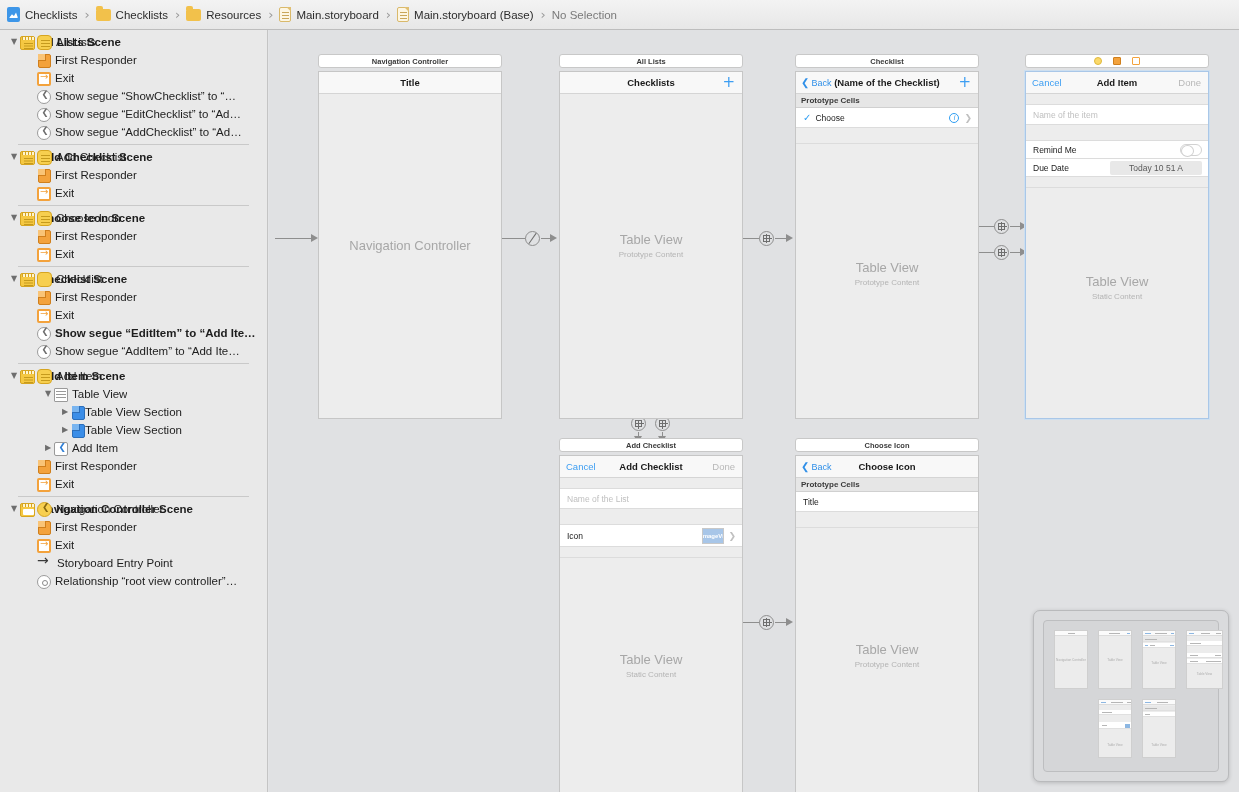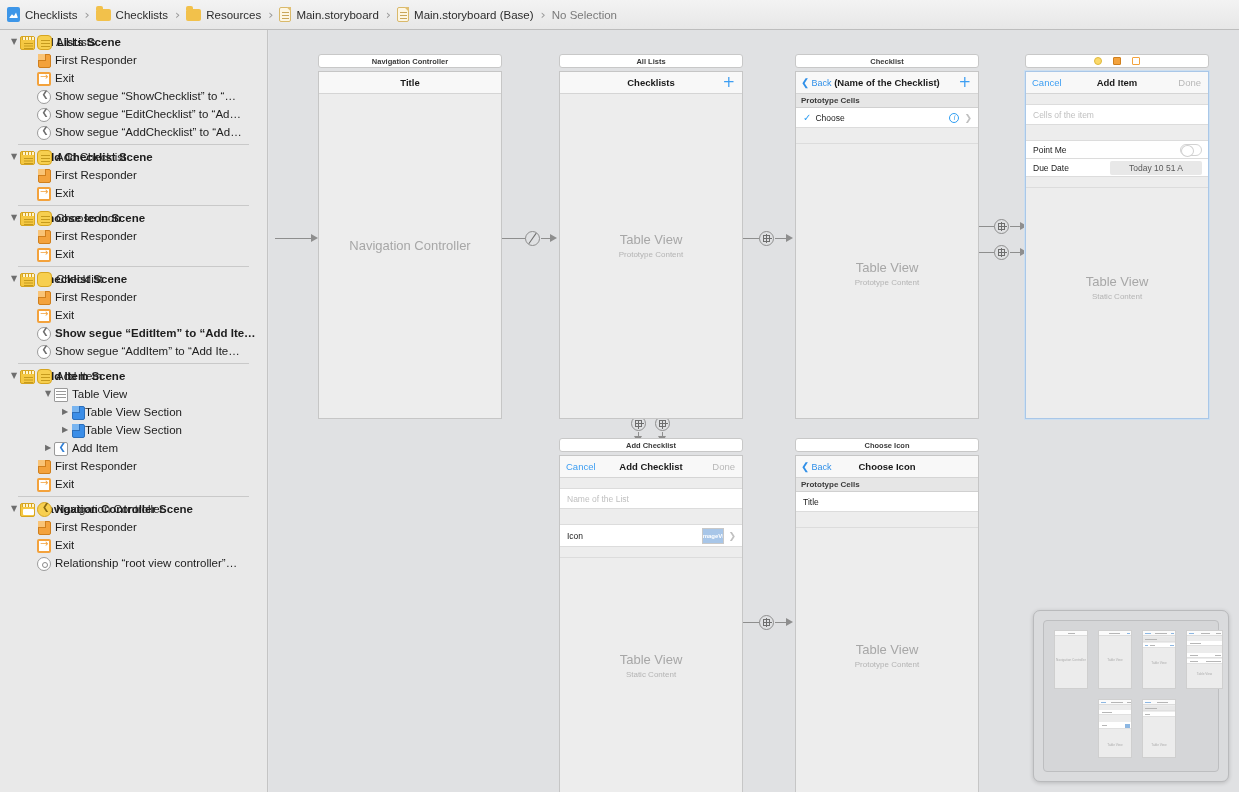--- a/index.html
+++ b/index.html
@@ -528,20 +528,25 @@
         <span class="ico g-fr"></span>
         <span class="lbl">First Responder</span>
       </div>
       <div class="row" style="padding-left: 25px;">
         <span class="tw blank"></span>
         <span class="ico g-exit"></span>
         <span class="lbl">Exit</span>
       </div>
       <div class="row" style="padding-left: 25px;">
         <span class="tw blank"></span>
+        <span class="ico g-entry"></span>
+        <span class="lbl">Storyboard Entry Point</span>
+      </div>
+      <div class="row" style="padding-left: 25px;">
+        <span class="tw blank"></span>
         <span class="ico g-rel"></span>
         <span class="lbl">Relationship “root view controller”…</span>
       </div>
     </div>
 
   <div class="canvas">
 
     <div class="conn">
       <div class="h-line" style="left:6px; top:208px; width:36px;"></div>
       <div class="arrow-r" style="left:42px; top:203.5px;"></div>
@@ -668,25 +673,25 @@
         <span class="mini-ic mini-exit"></span>
       </div>
       <div class="device selected" style="height:348px;">
         <div class="navbar">
           <span class="nav-left-btn">Cancel</span>
           <span class="nav-title">Add Item</span>
           <span class="nav-right-btn">Done</span>
         </div>
         <div class="gap-row"></div>
         <div class="cell">
-          <span class="ph-text">Cells of the item</span>
+          <span class="ph-text">Name of the item</span>
         </div>
         <div class="gap-row tall"></div>
         <div class="cell" style="height:18px;">
-          <span>Point Me</span>
+          <span>Remind Me</span>
           <span class="spacer"></span>
           <span class="switch"></span>
         </div>
         <div class="cell" style="height:18px;">
           <span>Due Date</span>
           <span class="spacer"></span>
           <span class="datefield">Today  10  51  A</span>
         </div>
         <div class="gap-row"></div>
         <div class="tv-placeholder" style="top:62%;">

